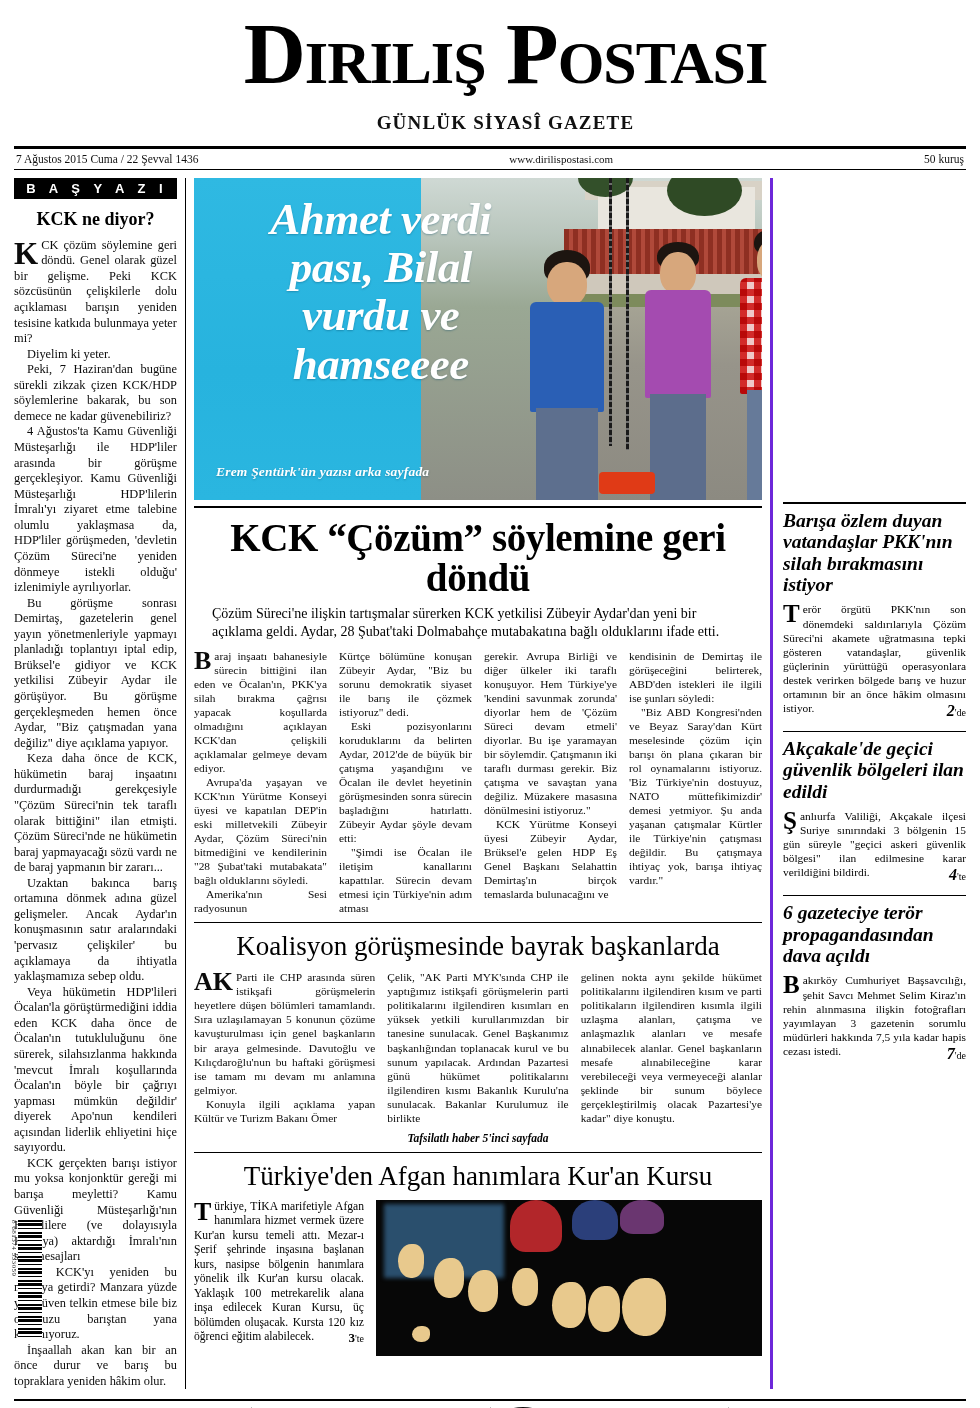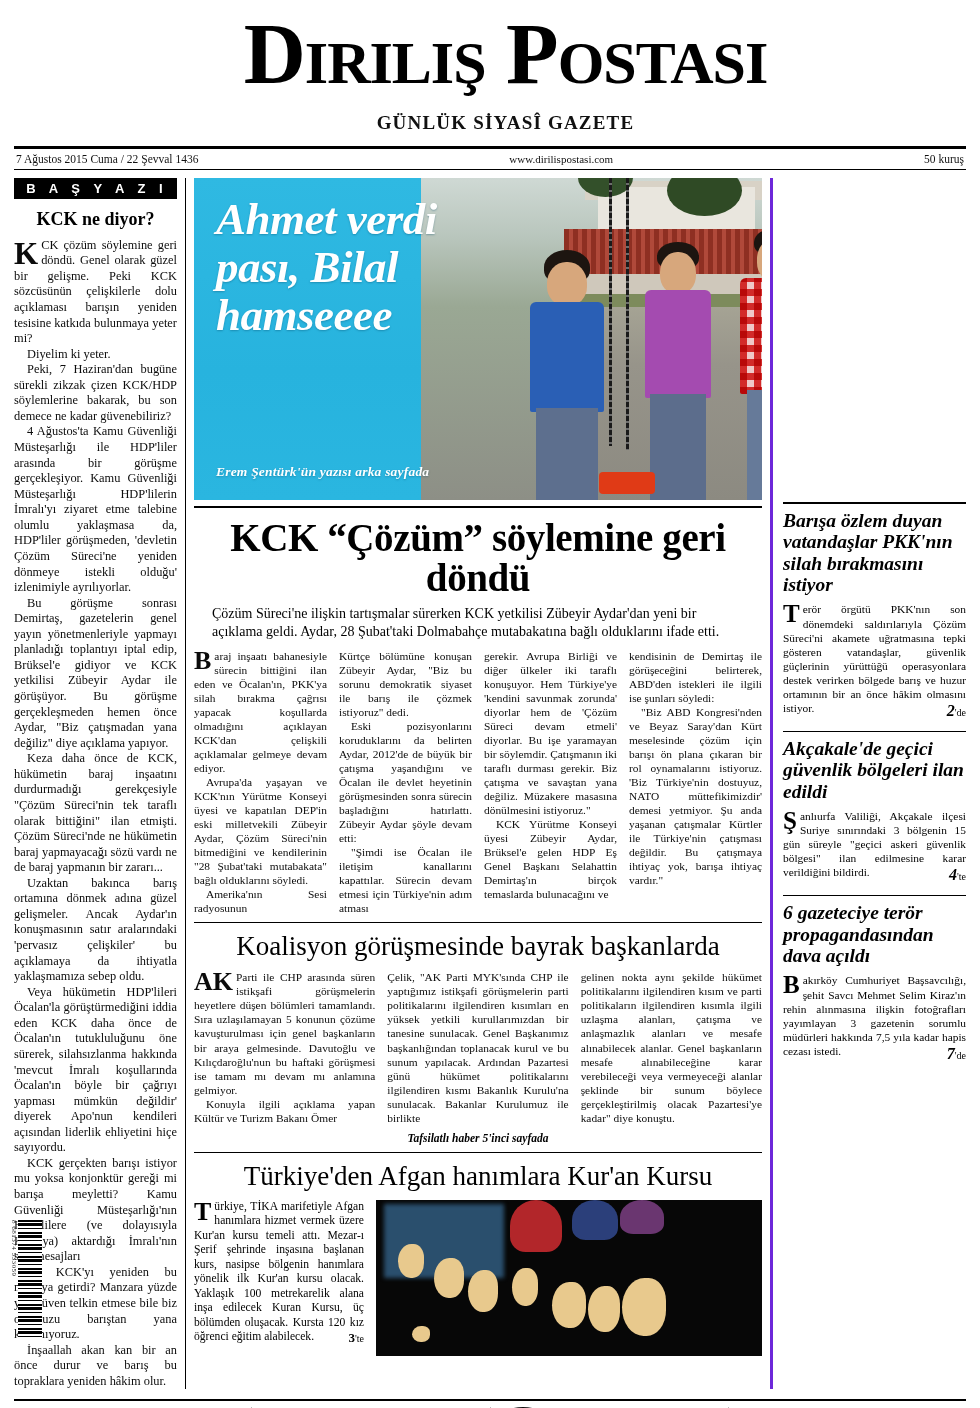--- a/index.html
+++ b/index.html
@@ -50,21 +50,21 @@
   .barcode{
     position:absolute;left:18px;bottom:70px;width:24px;height:118px;
     background:repeating-linear-gradient(to bottom,#000 0 2px,#fff 2px 3px,#000 3px 6px,#fff 6px 8px,#000 8px 9px,#fff 9px 12px);
   }
   .barcode-num{
     position:absolute;left:8px;bottom:70px;height:118px;width:10px;
     writing-mode:vertical-rl;font-size:7px;letter-spacing:.5px;color:#222;
   }
 
   
-  .hero{position:relative;width:100%;height:322px;overflow:hidden;background:#4c1d95;}
+  .hero{position:relative;width:100%;height:322px;overflow:hidden;background:#4c1d95;text-align:center;}
   .hero-photo{position:absolute;inset:0;}
   .sky{position:absolute;left:0;top:0;right:0;height:100%;
        background:linear-gradient(180deg,#2fb9e2 0%,#27b3de 60%,#2ab6e0 100%);}
   .ph-right{position:absolute;right:0;top:0;width:60%;height:100%;
        background:linear-gradient(180deg,#cfd9d4 0%,#b9c6bd 18%,#9aa894 40%,#8d8f86 100%);}
   .ph-building{position:absolute;right:2%;top:3%;width:46%;height:26%;background:#e9e6de;}
   .ph-roof{position:absolute;right:0%;top:1%;width:52%;height:6%;background:#d8d2c6;}
   .ph-fence{position:absolute;right:0;top:16%;width:58%;height:15%;
        background:repeating-linear-gradient(90deg,#8e2f22 0 5px,#b0493a 5px 9px);}
   .ph-wall{position:absolute;right:0;top:30%;width:58%;height:7%;background:#cfc8bb;}
@@ -233,20 +233,21 @@
             <div class="torso" style="top:56px;width:72px;height:116px;background:repeating-linear-gradient(90deg,#d9302f 0 7px,#f7e2e2 7px 14px),repeating-linear-gradient(0deg,#d9302f 0 7px,#f7e2e2 7px 14px);background-blend-mode:multiply;"></div>
             <div class="legs" style="top:168px;width:58px;height:110px;background:#667a99;"></div>
           </div>
 
           <div class="swingseat" style="left:405px;bottom:6px;width:56px;height:22px;background:#e03a16;"></div>
 
         </div>
         <div class="hero-text">
           <div class="hero-line">Ahmet verdi</div>
           <div class="hero-line">pası, Bilal</div>
+          <div class="hero-line">vurdu ve</div>
           <div class="hero-line">hamseeee</div>
         </div>
         <div class="hero-kicker">Erem Şentürk'ün yazısı arka sayfada</div>
       </div>
 
       <div class="hr-thick"></div>
 
       <div class="main-head">KCK “Çözüm” söylemine geri döndü</div>
       <div class="main-lead">Çözüm Süreci'ne ilişkin tartışmalar sürerken KCK yetkilisi Zübeyir Aydar'dan yeni bir açıklama geldi. Aydar, 28 Şubat'taki Dolmabahçe mutabakatına bağlı olduklarını ifade etti.</div>
 

